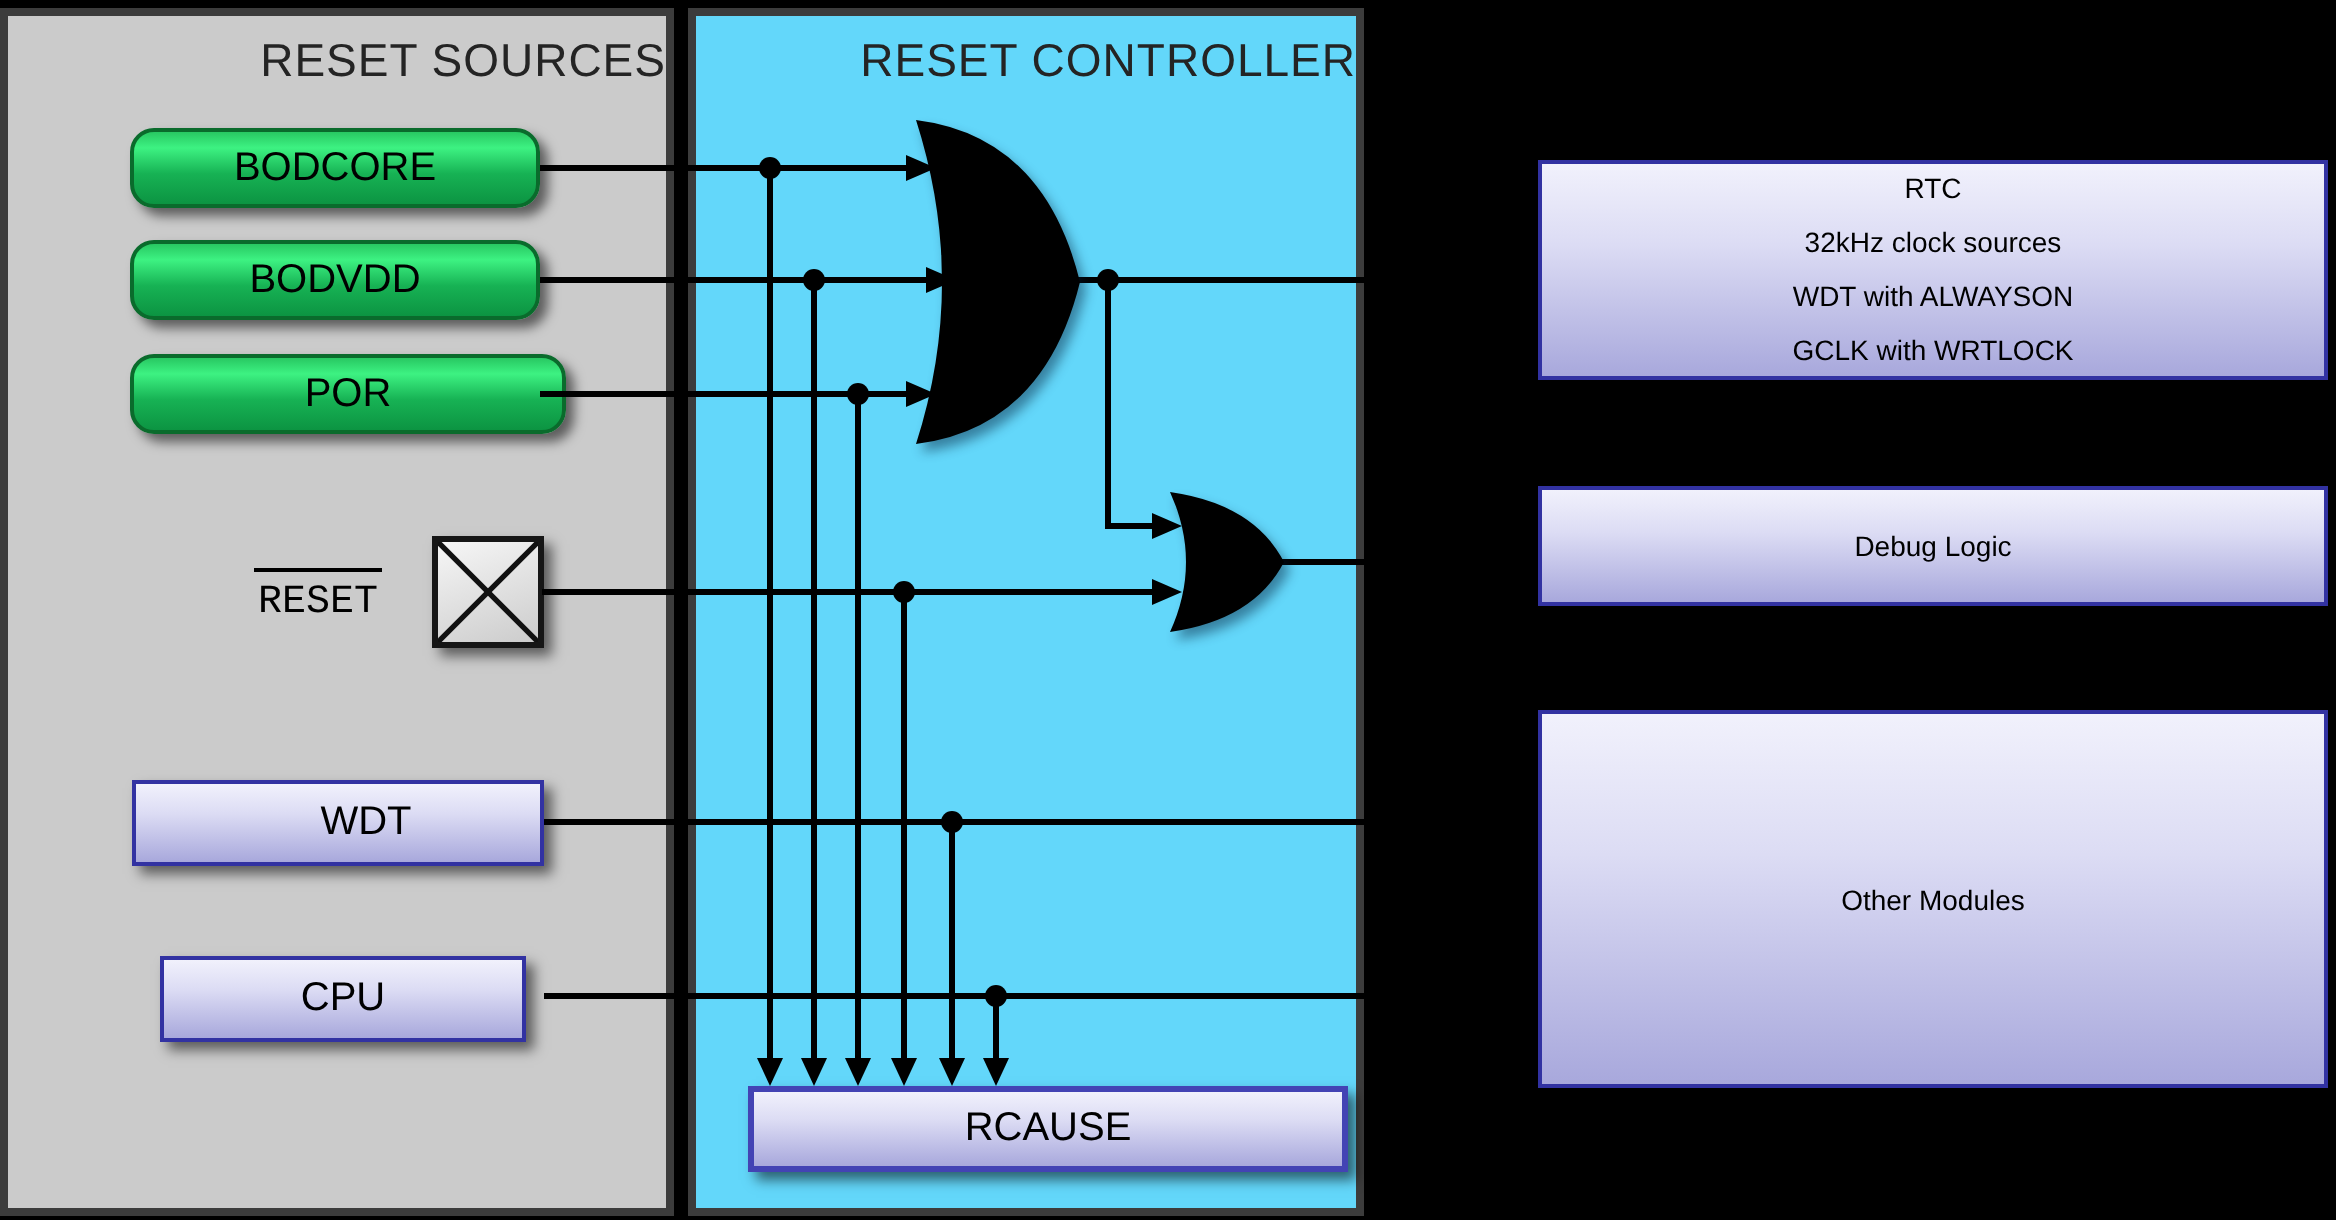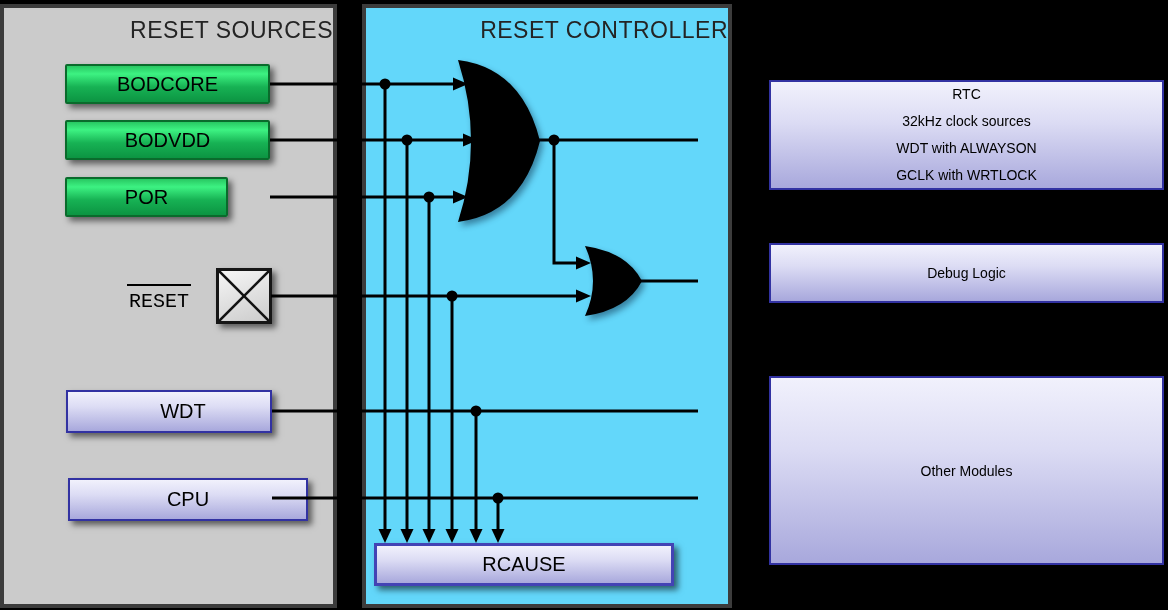--- a/index.html
+++ b/index.html
@@ -3,54 +3,54 @@
 <meta charset="utf-8">
 <style>
   * { margin:0; padding:0; box-sizing:border-box; }
   html,body { background:#000; }
   body { font-family:"Liberation Sans", sans-serif; }
   .stage { position:relative; width:1168px; height:610px; background:#000; overflow:hidden; }
 
   
   .panel { position:absolute; top:4px; height:604px; border:4px solid #3c3c3c; }
   .panel-gray { left:0; width:337px; background:#cbcbcb; }
-  .panel-cyan { left:362px; width:370px; background:#63d7fa; }
+  .panel-cyan { left:344px; width:338px; background:#63d7fa; }
   .panel-title {
     position:absolute; top:9px; left:0; width:100%;
     text-align:right; font-size:23px; font-weight:400;
     color:#242424; letter-spacing:.5px; white-space:nowrap;
   }
 
   
   .node {
     position:absolute; display:flex; align-items:center; justify-content:center;
     font-size:20px; color:#000; text-align:center;
     box-shadow:4px 4px 6px rgba(0,0,0,.55);
   }
   .green {
-    border:2px solid #0a6b2c; border-radius:2px;
+    border:2px solid #0a6b2c; border-radius:12px;
     background:linear-gradient(180deg,#28c862 0%,#3df282 22%,#17b254 58%,#0c9442 100%);
   }
   .purple {
     border:2px solid #3232a2;
     background:linear-gradient(180deg,#f1f1fc 0%,#dcdcf4 38%,#a8a8dc 100%);
   }
   .rcause { border:3px solid #4343b4; }
 
   
   .bodcore { left:65px;  top:64px;  width:205px; height:40px; }
   .bodvdd  { left:65px;  top:120px; width:205px; height:40px; }
-  .por     { left:65px;  top:177px; width:163px; height:40px; }
+  .por     { left:65px;  top:177px; width:218px; height:40px; }
   .wdt     { left:66px;  top:390px; width:206px; height:43px;padding-left:28px; }
-  .cpu     { left:68px;  top:478px; width:240px; height:43px; }
+  .cpu     { left:80px;  top:478px; width:183px; height:43px; }
   .rcause  { left:374px; top:543px; width:300px; height:43px;text-align:center; }
 
   .rtcbox   { left:769px; top:80px;  width:395px; height:110px; flex-direction:column; line-height:27px; }
   .debugbox { left:769px; top:243px; width:395px; height:60px; }
-  .otherbox { left:769px; top:355px; width:395px; height:189px;margin-top:21px; }
+  .otherbox { left:769px; top:355px; width:395px; height:189px; }
   .rtcbox, .debugbox, .otherbox { box-shadow:none; font-size:14px; }
 
   
   .reset-label { position:absolute; left:127px; top:284px; }
   .reset-label span {
     display:inline-block; font-size:20px; color:#000;
     border-top:2px solid #000; padding:4px 2px 0 2px;font-family:Liberation Mono, monospace;
   }
 
   

